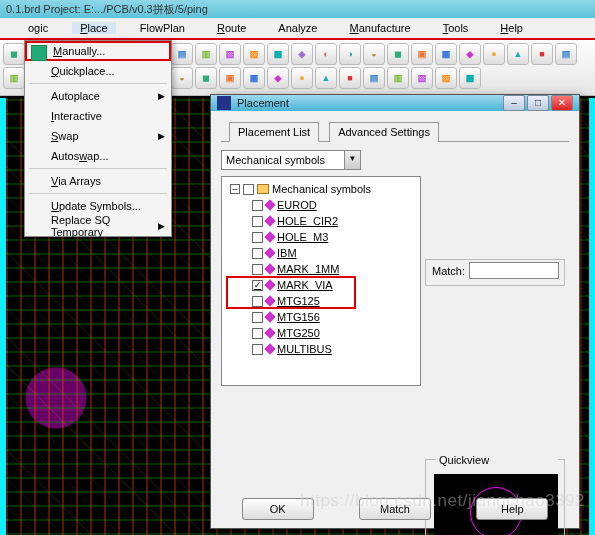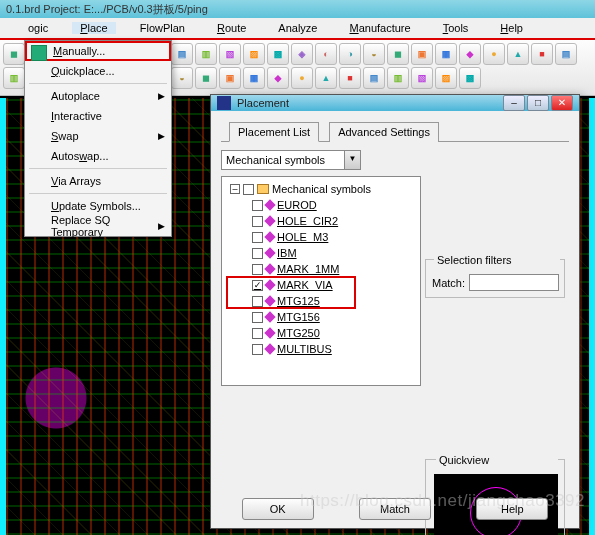--- a/index.html
+++ b/index.html
@@ -240,21 +240,20 @@
             <div class="tree-node">
               <span class="chk"></span>
               <span class="diamond"></span>
               <span class="lbl">MULTIBUS</span>
             </div>
           </div>
       </div>
     </div>
 
     <div class="sel-group">
-      <legend>Selection filters</legend>
       <div style="display:flex;align-items:center;margin-top:-6px;">
         <span>Match:</span>
         <input class="sel-input" value="" style="">
       </div>
     </div>
 
     <div class="qv-group">
       <legend>Quickview</legend>
       <div class="qv-canvas">
         <div class="qv-circle"></div>

